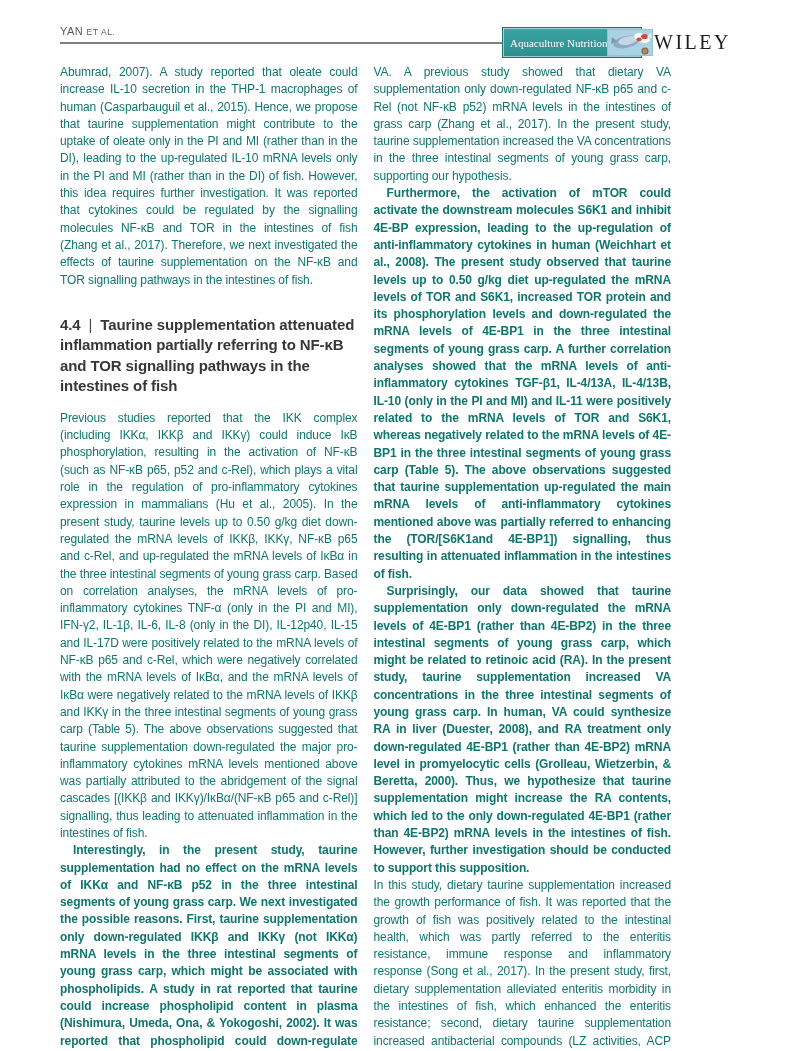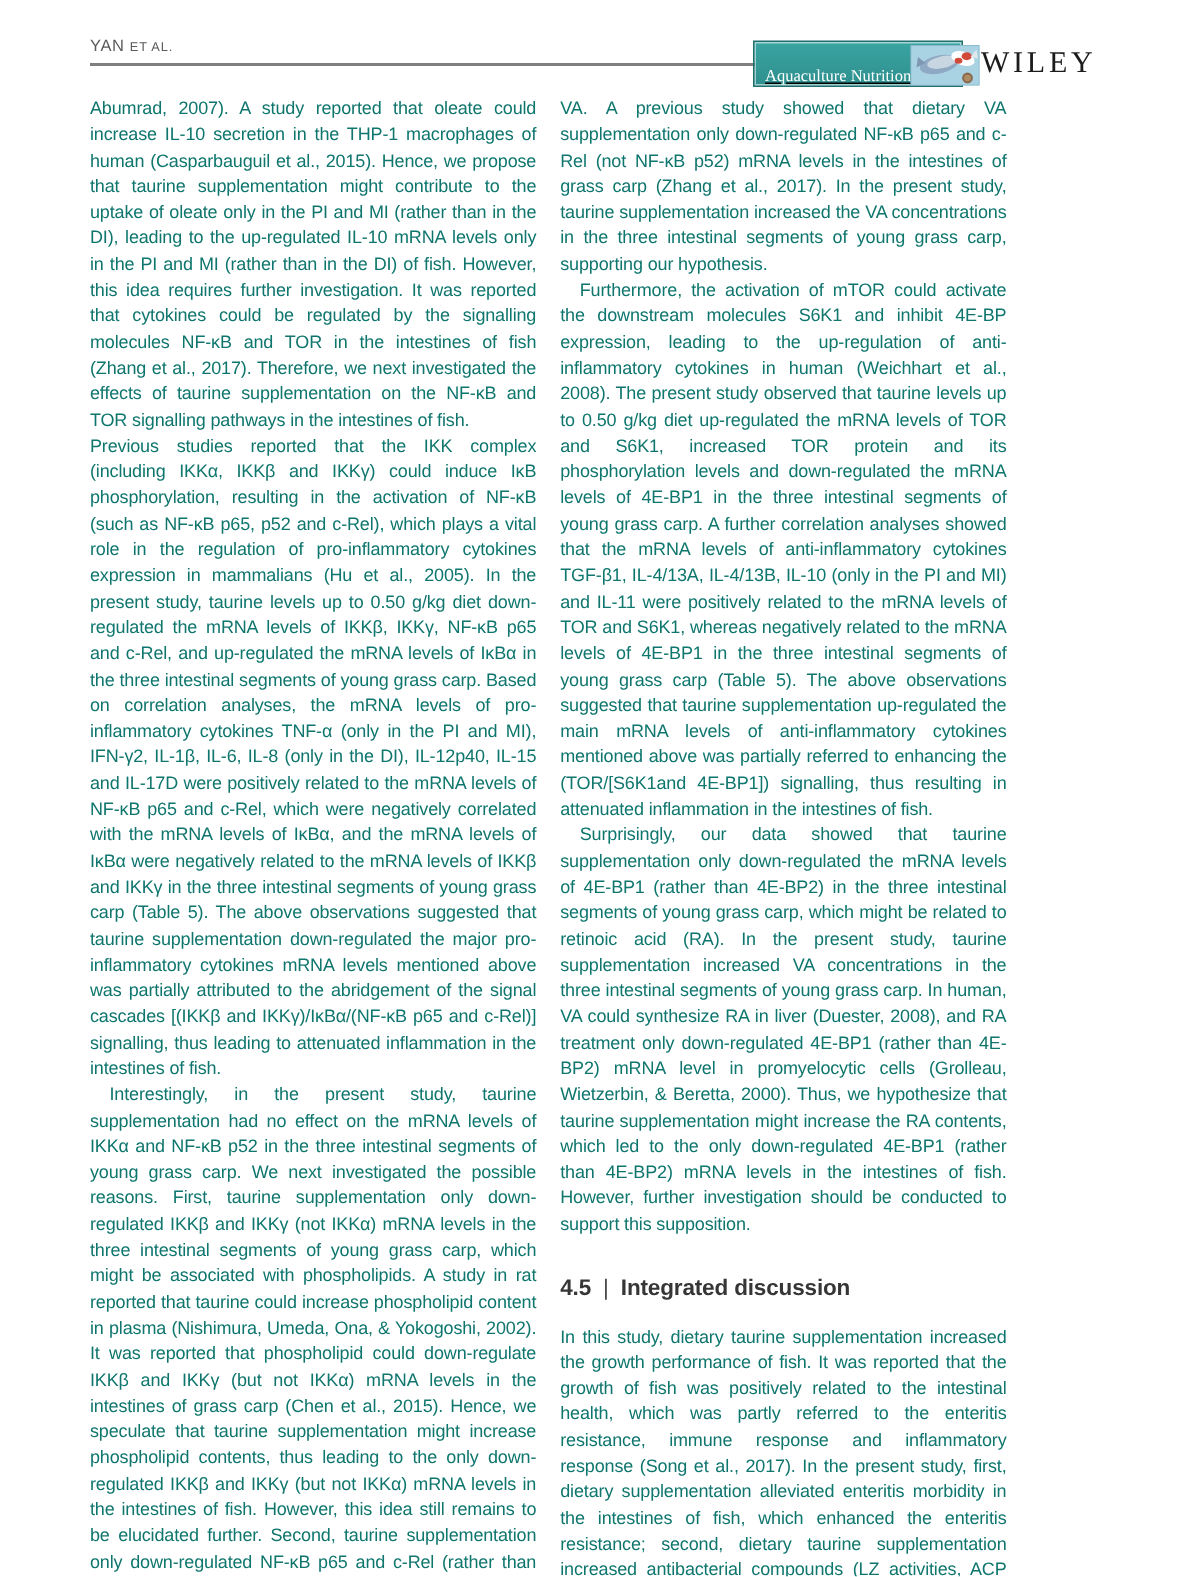--- a/index.html
+++ b/index.html
@@ -21,21 +21,21 @@
   .header-rule {
     position: absolute; left: 60px; top: 42px;
     width: 590px; height: 2px; background: #7f7f7f;
   }
   .badge {
     position: absolute; left: 502px; top: 27px;
     width: 140px; height: 31px;
     background: linear-gradient(180deg, #3aa5a2 0%, #2e8f8d 100%);
     border: 1px solid #1e6f6d;
     box-shadow: inset 0 0 0 1px rgba(255,255,255,0.55);
-    display: flex; align-items: flex-end; text-decoration: underline;
+    display: flex; align-items: center;
   }
   .badge-text {
     flex: 1;
     font-family: "Liberation Serif", serif;
     font-size: 11px; color: #ffffff;
     padding-left: 7px; white-space: nowrap;
   }
   .badge-art { width: 46px; height: 27px; margin-right: 2px; flex: none; }
   .wiley {
     position: absolute; left: 654px; top: 31px;
@@ -56,21 +56,21 @@
     display: flex; gap: 16px;
   }
   .col { flex: 1; min-width: 0; }
   .col p {
     font-size: 12px; line-height: 17.3px;
     letter-spacing: -0.1px;
     color: #0f766e;
     text-align: justify;
     hyphens: auto;
   }
-  .col p.indent { text-indent: 13px; }
+  .col p.indent { text-indent: 13px; font-weight: bold; }
   .col h2 {
     font-size: 15px; line-height: 20.5px;
     letter-spacing: -0.1px;
     color: #363636; font-weight: bold;
     margin: 26px 0 13px 0;
     text-align: left;
   }
   .col h2 .sec-divider { font-weight: 400; margin: 0 8px; color: #4a4a4a; }
   .col h2.second { margin-top: 24px; }
 </style>
@@ -107,26 +107,26 @@
   </div>
 
   <div class="wiley">WILEY</div>
   <div class="pagenum-divider"></div>
   <div class="pagenum">997</div>
 
   <div class="columns">
 
     <div class="col">
       <p>Abumrad, 2007). A study reported that oleate could increase IL-10 secretion in the THP-1 macrophages of human (Casparbauguil et al., 2015). Hence, we propose that taurine supplementation might contribute to the uptake of oleate only in the PI and MI (rather than in the DI), leading to the up-regulated IL-10 mRNA levels only in the PI and MI (rather than in the DI) of fish. However, this idea requires further investigation. It was reported that cytokines could be regulated by the signalling molecules NF-κB and TOR in the intestines of fish (Zhang et al., 2017). Therefore, we next investigated the effects of taurine supplementation on the NF-κB and TOR signalling pathways in the intestines of fish.</p>
+      <h2><span>4.4</span><span class="sec-divider">|</span><span>Taurine supplementation attenuated inflammation partially referring to NF-κB and TOR signalling pathways in the intestines of fish</span></h2>
       <p>Previous studies reported that the IKK complex (including IKKα, IKKβ and IKKγ) could induce IκB phosphorylation, resulting in the activation of NF-κB (such as NF-κB p65, p52 and c-Rel), which plays a vital role in the regulation of pro-inflammatory cytokines expression in mammalians (Hu et al., 2005). In the present study, taurine levels up to 0.50 g/kg diet down-regulated the mRNA levels of IKKβ, IKKγ, NF-κB p65 and c-Rel, and up-regulated the mRNA levels of IκBα in the three intestinal segments of young grass carp. Based on correlation analyses, the mRNA levels of pro-inflammatory cytokines TNF-α (only in the PI and MI), IFN-γ2, IL-1β, IL-6, IL-8 (only in the DI), IL-12p40, IL-15 and IL-17D were positively related to the mRNA levels of NF-κB p65 and c-Rel, which were negatively correlated with the mRNA levels of IκBα, and the mRNA levels of IκBα were negatively related to the mRNA levels of IKKβ and IKKγ in the three intestinal segments of young grass carp (Table 5). The above observations suggested that taurine supplementation down-regulated the major pro-inflammatory cytokines mRNA levels mentioned above was partially attributed to the abridgement of the signal cascades [(IKKβ and IKKγ)/IκBα/(NF-κB p65 and c-Rel)] signalling, thus leading to attenuated inflammation in the intestines of fish.</p>
       <p class="indent">Interestingly, in the present study, taurine supplementation had no effect on the mRNA levels of IKKα and NF-κB p52 in the three intestinal segments of young grass carp. We next investigated the possible reasons. First, taurine supplementation only down-regulated IKKβ and IKKγ (not IKKα) mRNA levels in the three intestinal segments of young grass carp, which might be associated with phospholipids. A study in rat reported that taurine could increase phospholipid content in plasma (Nishimura, Umeda, Ona, &amp; Yokogoshi, 2002). It was reported that phospholipid could down-regulate IKKβ and IKKγ (but not IKKα) mRNA levels in the intestines of grass carp (Chen et al., 2015). Hence, we speculate that taurine supplementation might increase phospholipid contents, thus leading to the only down-regulated IKKβ and IKKγ (but not IKKα) mRNA levels in the intestines of fish. However, this idea still remains to be elucidated further. Second, taurine supplementation only down-regulated NF-κB p65 and c-Rel (rather than NF-κB p52) mRNA levels in the three intestinal segments of young grass carp, which might be related to</p>
     </div>
 
     <div class="col">
       <p>VA. A previous study showed that dietary VA supplementation only down-regulated NF-κB p65 and c-Rel (not NF-κB p52) mRNA levels in the intestines of grass carp (Zhang et al., 2017). In the present study, taurine supplementation increased the VA concentrations in the three intestinal segments of young grass carp, supporting our hypothesis.</p>
       <p class="indent">Furthermore, the activation of mTOR could activate the downstream molecules S6K1 and inhibit 4E-BP expression, leading to the up-regulation of anti-inflammatory cytokines in human (Weichhart et al., 2008). The present study observed that taurine levels up to 0.50 g/kg diet up-regulated the mRNA levels of TOR and S6K1, increased TOR protein and its phosphorylation levels and down-regulated the mRNA levels of 4E-BP1 in the three intestinal segments of young grass carp. A further correlation analyses showed that the mRNA levels of anti-inflammatory cytokines TGF-β1, IL-4/13A, IL-4/13B, IL-10 (only in the PI and MI) and IL-11 were positively related to the mRNA levels of TOR and S6K1, whereas negatively related to the mRNA levels of 4E-BP1 in the three intestinal segments of young grass carp (Table 5). The above observations suggested that taurine supplementation up-regulated the main mRNA levels of anti-inflammatory cytokines mentioned above was partially referred to enhancing the (TOR/[S6K1and 4E-BP1]) signalling, thus resulting in attenuated inflammation in the intestines of fish.</p>
       <p class="indent">Surprisingly, our data showed that taurine supplementation only down-regulated the mRNA levels of 4E-BP1 (rather than 4E-BP2) in the three intestinal segments of young grass carp, which might be related to retinoic acid (RA). In the present study, taurine supplementation increased VA concentrations in the three intestinal segments of young grass carp. In human, VA could synthesize RA in liver (Duester, 2008), and RA treatment only down-regulated 4E-BP1 (rather than 4E-BP2) mRNA level in promyelocytic cells (Grolleau, Wietzerbin, &amp; Beretta, 2000). Thus, we hypothesize that taurine supplementation might increase the RA contents, which led to the only down-regulated 4E-BP1 (rather than 4E-BP2) mRNA levels in the intestines of fish. However, further investigation should be conducted to support this supposition.</p>
-      <h2 class="second"><span>4.5</span><span class="sec-divider">|</span><span>Integrated discussion</span></h2>
       <p>In this study, dietary taurine supplementation increased the growth performance of fish. It was reported that the growth of fish was positively related to the intestinal health, which was partly referred to the enteritis resistance, immune response and inflammatory response (Song et al., 2017). In the present study, first, dietary supplementation alleviated enteritis morbidity in the intestines of fish, which enhanced the enteritis resistance; second, dietary taurine supplementation increased antibacterial compounds (LZ activities, ACP activities, C3, C4 and IgM contents as well as antimicrobial peptides mRNA levels), which strengthened the immune response in the intestines of fish; third, dietary taurine supplementation down-regulated the major pro-inflammatory cytokines mRNA levels and up-regulated the main anti-inflammatory cytokines mRNA levels, leading to the improved inflammatory resistance in the intestines of fish.</p>
     </div>
 
   </div>
 </div>
 
 </body></html>

